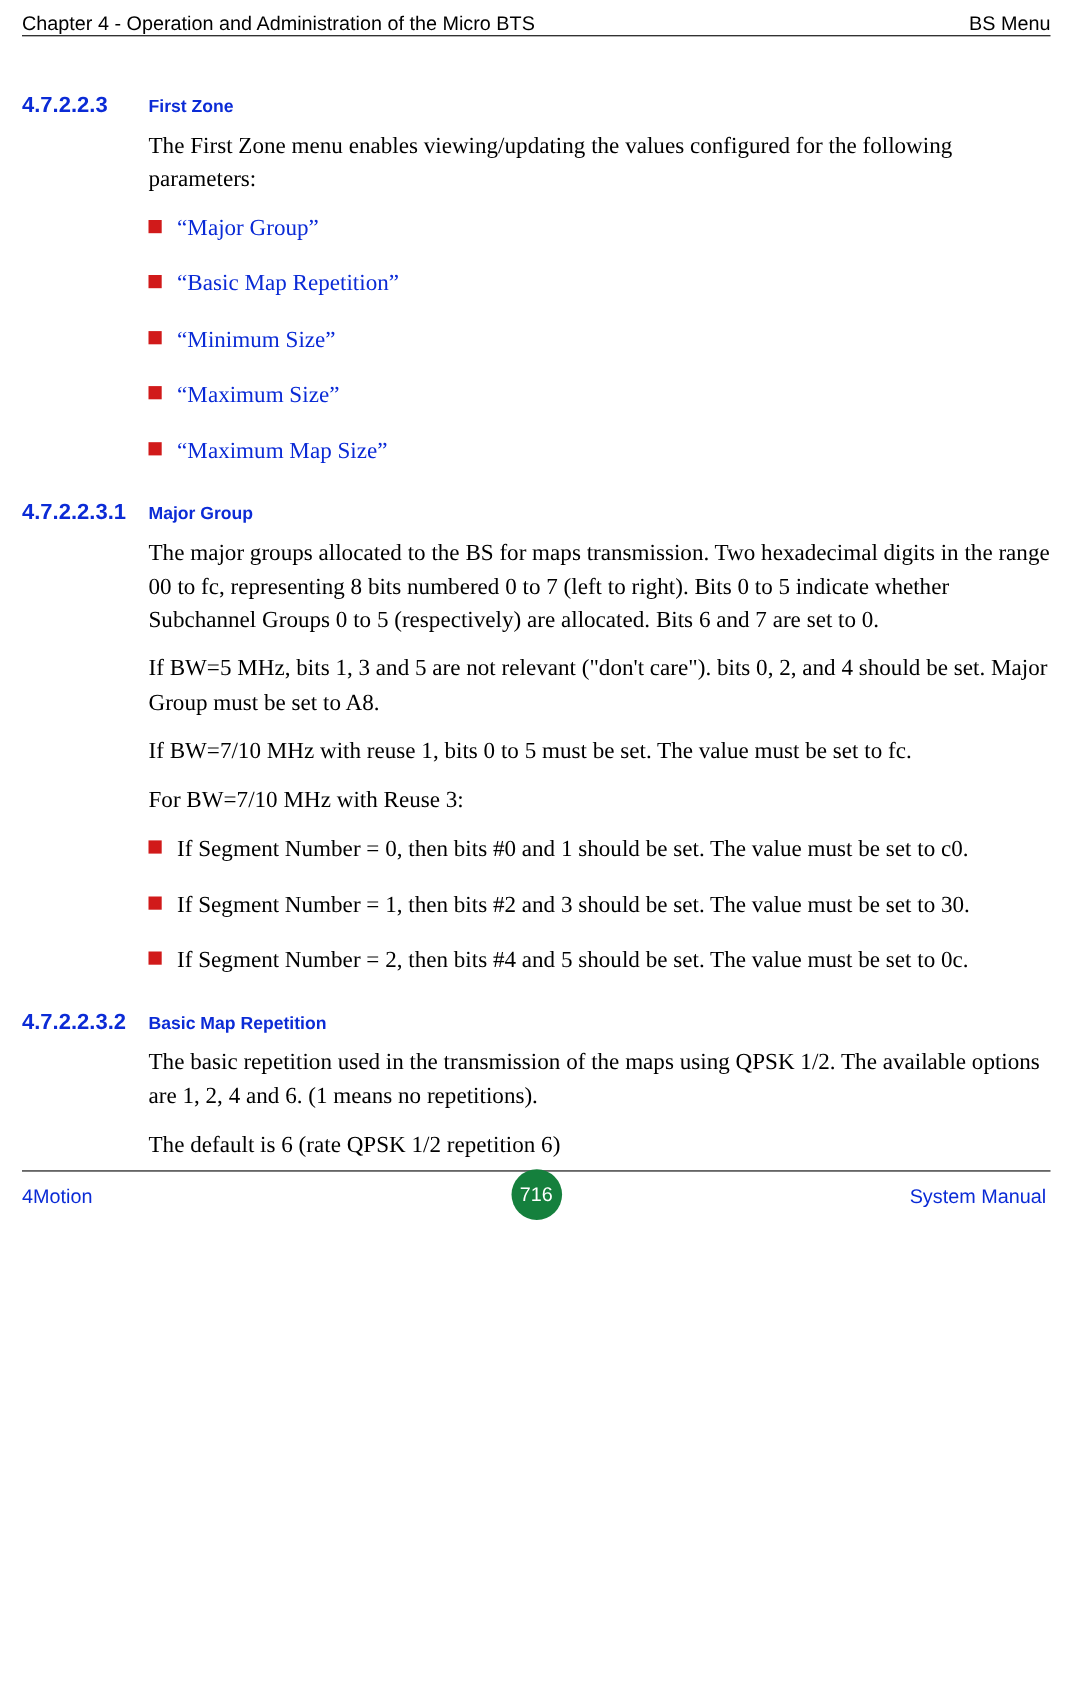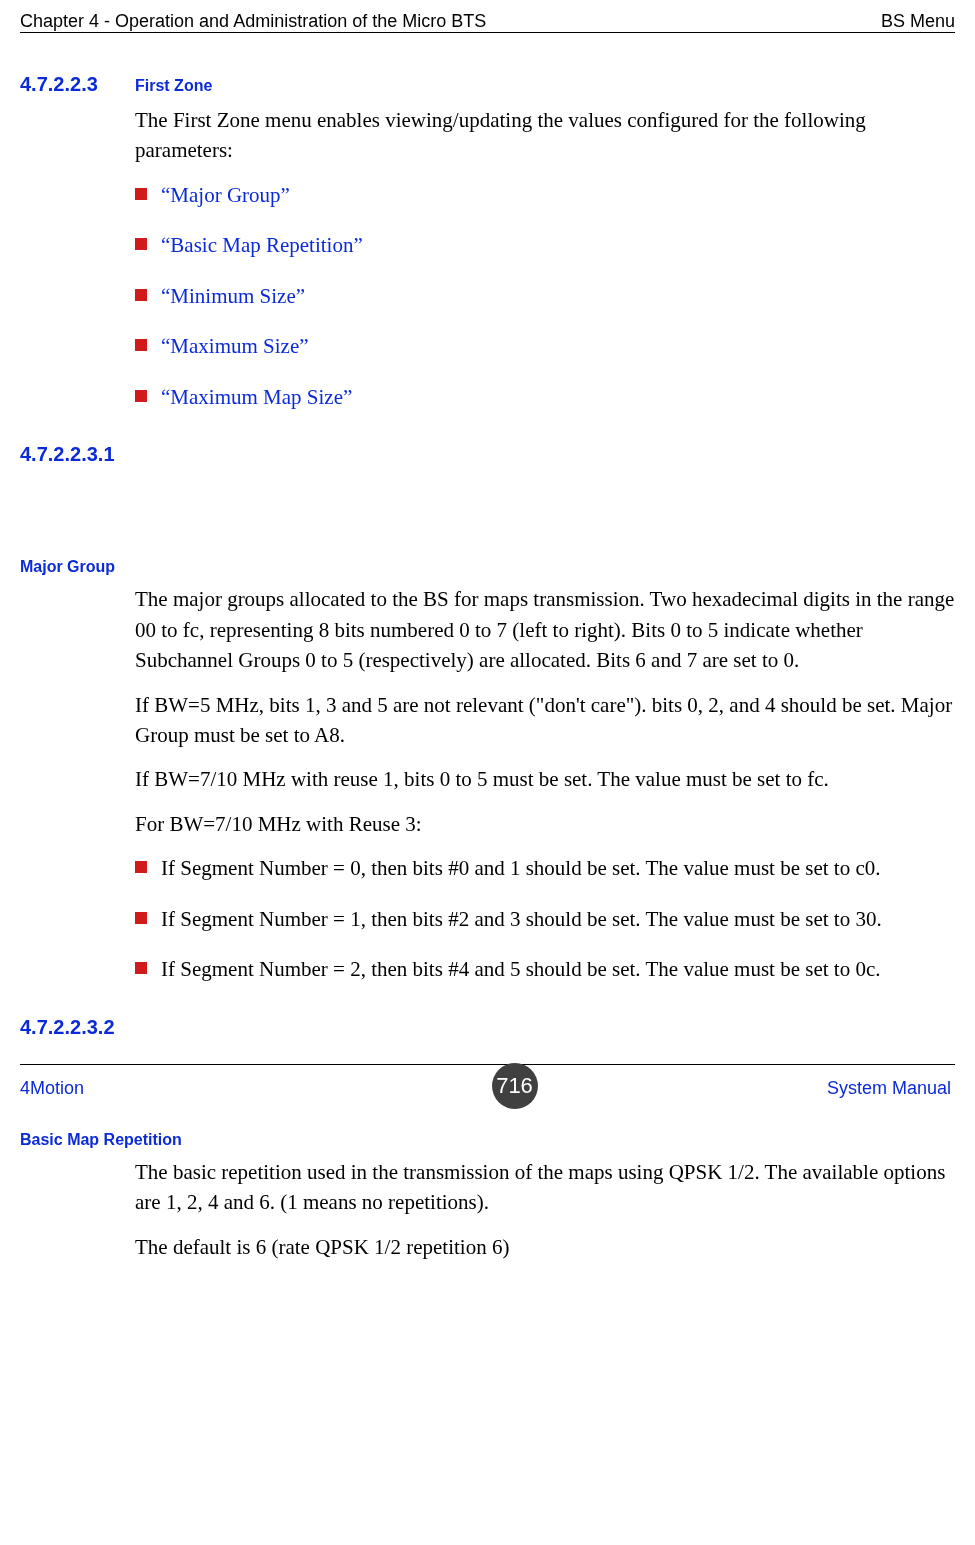--- a/index.html
+++ b/index.html
@@ -59,41 +59,40 @@
   }
   .footer .left { position: absolute; left: 0; bottom: 0; }
   .footer .right { position: absolute; right: 4px; bottom: 0; }
   .page-num-circle {
     position: absolute;
     bottom: -8px;
     left: 50%;
     transform: translateX(-50%);
     width: 46px;
     height: 46px;
-    background: #404040;
+    background: #15803d;
     border-radius: 50%;
     color: #fff;
     font-family: Arial, Helvetica, sans-serif;
-    font-size: 22px;
+    font-size: 18px;
     display: flex;
     align-items: center;
     justify-content: center;
-    margin-left: 27px;
   }
   .content {
     position: absolute;
     top: 60px;
     left: 20px;
     right: 20px;
     bottom: 70px;
   }
   .sec-row {
     display: flex;
     align-items: baseline;
-    margin-top: 10px;
+    margin-top: 22px;
   }
   .sec-num {
     width: 115px;
     flex: 0 0 115px;
     color: #0b2bd6;
     font-family: Arial, Helvetica, sans-serif;
     font-weight: bold;
     font-size: 20px;
   }
   .sec-title {
@@ -115,21 +114,21 @@
   }
   .sq {
     flex: 0 0 12px;
     width: 12px;
     height: 12px;
     background: #d11a1a;
     margin-top: 8px;
     margin-right: 14px;
   }
   .link { color: #0b2bd6; }
-  .gap-top { margin-top: 28px; flex-direction: column; }
+  .gap-top { margin-top: 28px; }
 </style>
 </head>
 <body>
 
 <div class="page">
 
   <div class="header">
     <span>Chapter 4 - Operation and Administration of the Micro BTS</span>
     <span>BS Menu</span>
   </div>

